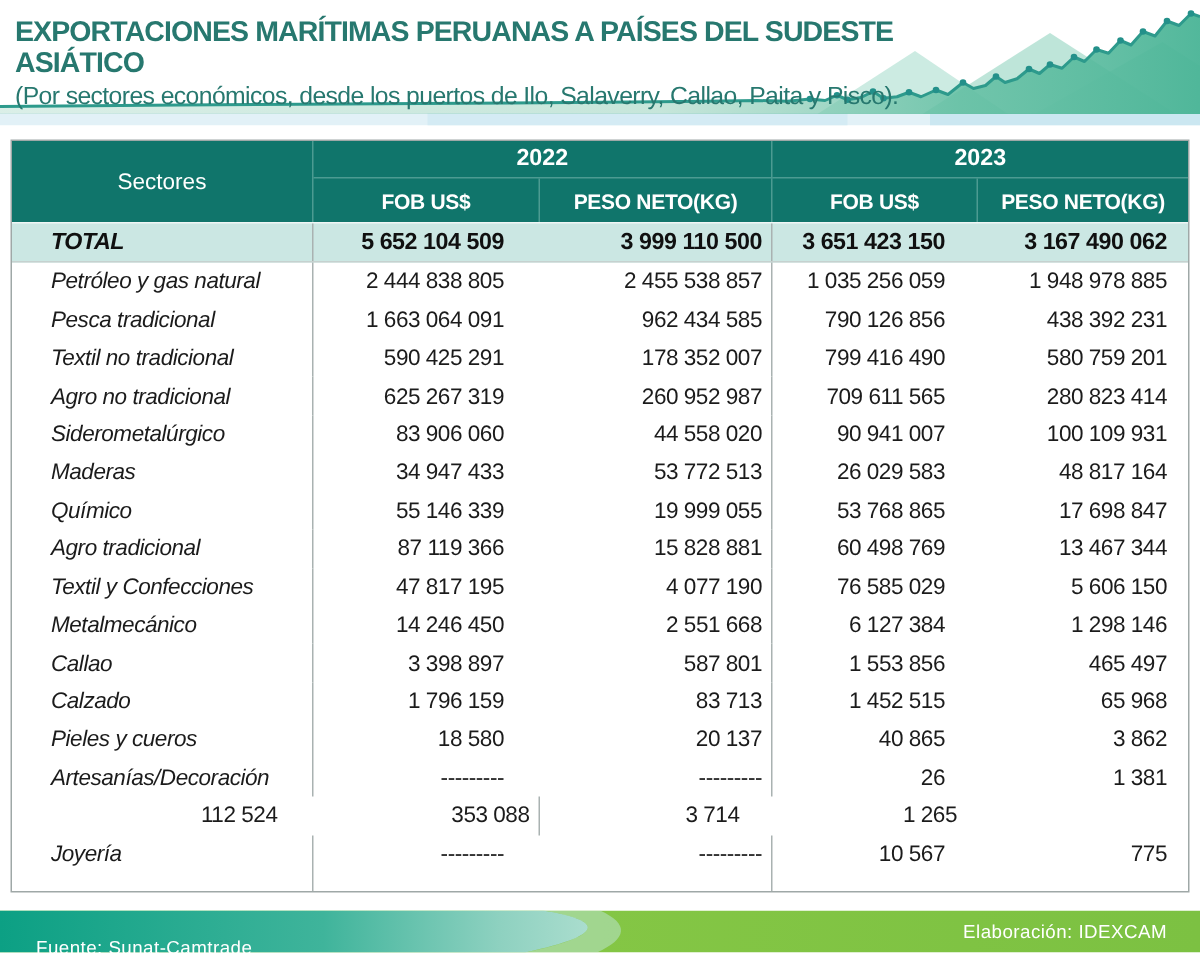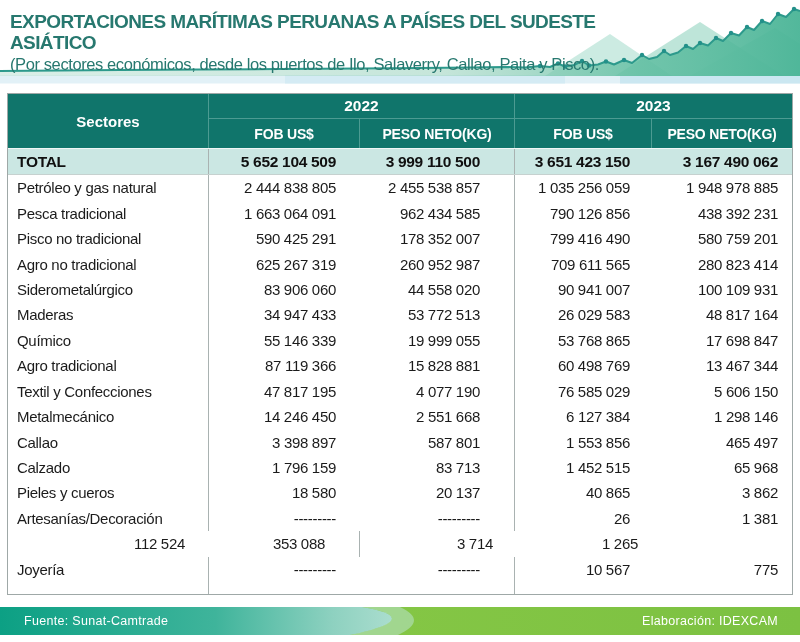--- a/index.html
+++ b/index.html
@@ -26,49 +26,49 @@
   
   .table{
     position:absolute;top:93px;left:7px;width:784px;
     border:1px solid #9FA8A7;background:#fff;
   }
   .thead{
     display:grid;grid-template-columns:201px 151px 155px 137px 140px;
     grid-template-rows:25px 29px;background:#10756B;color:#ffffff;
   }
   .th{display:flex;align-items:center;justify-content:center;box-sizing:border-box;}
-  .th-sectores{grid-row:1/3;grid-column:1;font-weight:700;font-size:15px;border-right:1px solid #4C9B92;}
+  .th-sectores{grid-row:1/3;grid-column:1;font-weight:400;font-size:15px;border-right:1px solid #4C9B92;}
   .th-2022{grid-column:2/4;grid-row:1;font-weight:700;font-size:15.5px;border-right:1px solid #4C9B92;border-bottom:1px solid #4C9B92;}
   .th-2023{grid-column:4/6;grid-row:1;font-weight:700;font-size:15.5px;border-bottom:1px solid #4C9B92;}
   .th-sub{grid-row:2;font-weight:700;font-size:14px;letter-spacing:-0.2px;}
   .th-sub.s1,.th-sub.s3{border-right:1px solid #4C9B92;}
   .th-sub.s2{border-right:1px solid #4C9B92;}
 
   .trow{display:grid;grid-template-columns:201px 151px 155px 137px 140px;height:25.45px;}
   .cell{display:flex;align-items:center;box-sizing:border-box;color:#1B1B1B;}
-  .c-sector{padding-left:9px;font-size:15px;letter-spacing:-0.3px;border-right:1px solid #A9B2B1;}
+  .c-sector{padding-left:26px;font-size:15px;letter-spacing:-0.3px;border-right:1px solid #A9B2B1;font-style:italic;}
   .num{justify-content:flex-end;font-size:15px;letter-spacing:-0.3px;}
   .v1{padding-right:24px;}
-  .v2{padding-right:34px;border-right:1px solid #A9B2B1;}
+  .v2{padding-right:6px;border-right:1px solid #A9B2B1;}
   .v3{padding-right:22px;}
   .v4{padding-right:14px;}
 
   .total{height:25px;background:#CBE7E3;font-weight:700;border-top:1px solid #EFF6F5;border-bottom:1px solid #C6D1CF;}
   .total .cell{font-weight:700;font-size:15.5px;color:#101010;}
 
   .strip{height:12px;}
 
   
   .footer{position:absolute;top:607px;left:0;width:800px;height:28px;}
   .footer svg{position:absolute;top:0;left:0;width:800px;height:28px;}
   .f-text{
     position:absolute;top:50%;transform:translateY(-50%);
     color:#ffffff;font-size:12.5px;letter-spacing:0.3px;font-weight:400;z-index:2;
   }
-  .f-left{left:24px;}
+  .f-left{left:24px;margin-top:11px;}
   .f-right{right:22px;}
 </style>
 </head>
 <body>
 
 <div class="page">
 
   <svg class="deco" viewBox="0 0 800 92">
     <defs>
       <linearGradient id="gArea" x1="0" y1="0" x2="1" y2="0">
@@ -147,21 +147,21 @@
 
   <div class="trow">
     <div class="cell c-sector">Pesca tradicional</div>
     <div class="cell num v1">1 663 064 091</div>
     <div class="cell num v2">962 434 585</div>
     <div class="cell num v3">790 126 856</div>
     <div class="cell num v4">438 392 231</div>
   </div>
 
   <div class="trow">
-    <div class="cell c-sector">Pisco no tradicional</div>
+    <div class="cell c-sector">Textil no tradicional</div>
     <div class="cell num v1">590 425 291</div>
     <div class="cell num v2">178 352 007</div>
     <div class="cell num v3">799 416 490</div>
     <div class="cell num v4">580 759 201</div>
   </div>
 
   <div class="trow">
     <div class="cell c-sector">Agro no tradicional</div>
     <div class="cell num v1">625 267 319</div>
     <div class="cell num v2">260 952 987</div>

